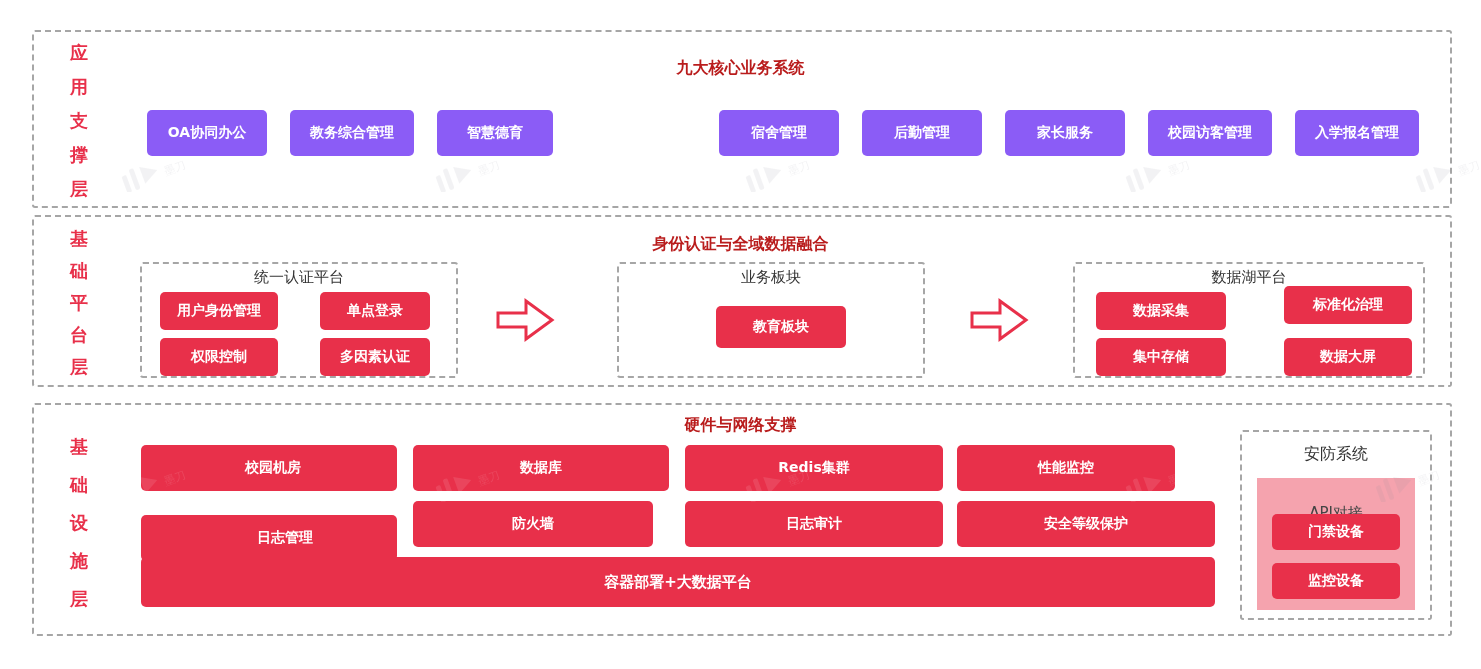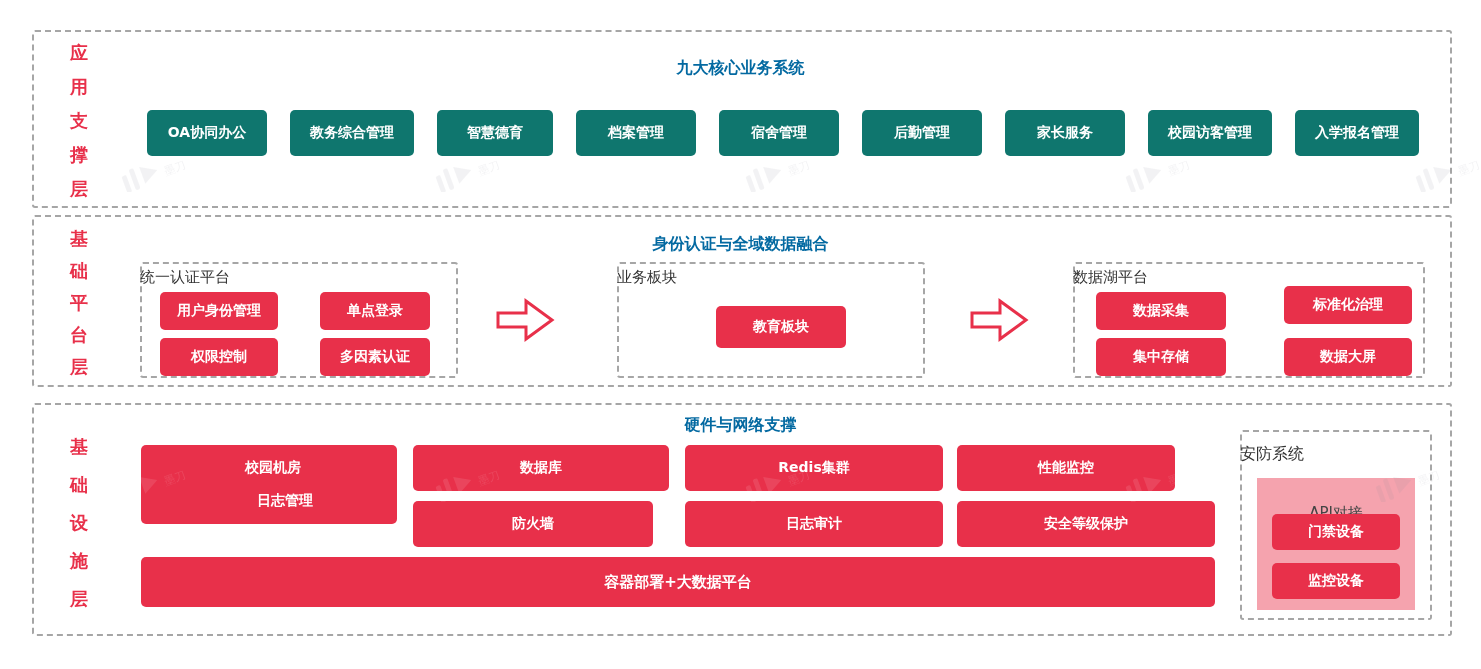--- a/index.html
+++ b/index.html
@@ -65,21 +65,21 @@
   #label-app span   { margin-bottom: 16px; }
   #label-plat  { top: 230px; }
   #label-plat span  { margin-bottom: 14px; }
   #label-infra { top: 438px; }
   #label-infra span { margin-bottom: 20px; }
 
   .layer-title {
     position: absolute;
     font-size: 16px;
     font-weight: 700;
-    color: #0369a1;
+    color: #b91c1c;
     text-align: center;
     white-space: nowrap;
   }
   #title-app   { left: 0;   top: 58px;  width: 1481px; }
   #title-plat  { left: 0;   top: 234px; width: 1481px; }
   #title-infra { left: 0;   top: 415px; width: 1481px; }
 
   
   .box {
     position: absolute;
@@ -87,21 +87,21 @@
     color: #ffffff;
     font-size: 14px;
     font-weight: 700;
     display: flex;
     align-items: center;
     justify-content: center;
     box-sizing: border-box;
     white-space: nowrap;
     z-index: 3;
   }
-  .box-orange { background: #0f766e; }
+  .box-orange { background: #8b5cf6; }
   .box-red    { background: #e8304a; }
 
   
   .app-box {
     top: 110px;
     height: 46px;
     font-size: 14px;
   }
 
   
@@ -110,21 +110,21 @@
     border: 2px dashed #a6a6a6;
     border-radius: 3px;
     background: transparent;
     box-sizing: border-box;
   }
   .panel-title {
     position: absolute;
     font-size: 15px;
     font-weight: 400;
     color: #333333;
-    text-align: left;
+    text-align: center;
     white-space: nowrap;
   }
 
   #panel-auth      { left: 140px;  top: 262px; width: 318px; height: 116px; }
   #panel-auth-t    { left: 140px;  top: 268px; width: 318px; }
   #panel-biz       { left: 617px;  top: 262px; width: 308px; height: 116px; }
   #panel-biz-t     { left: 617px;  top: 268px; width: 308px; }
   #panel-lake      { left: 1073px; top: 262px; width: 352px; height: 116px; }
   #panel-lake-t    { left: 1073px; top: 268px; width: 352px; }
 
@@ -198,21 +198,20 @@
     <span>支</span>
     <span>撑</span>
     <span>层</span>
   </div>
 
   <div class="layer-title" id="title-app">九大核心业务系统</div>
 
   <div class="box box-orange app-box" style="left:147px;width:120px;">OA协同办公</div>
   <div class="box box-orange app-box" style="left:290px;width:124px;text-align:center;">教务综合管理</div>
   <div class="box box-orange app-box" style="left:437px;width:116px;">智慧德育</div>
-  <div class="box box-orange app-box" style="left:576px;width:120px;">档案管理</div>
   <div class="box box-orange app-box" style="left:719px;width:120px;">宿舍管理</div>
   <div class="box box-orange app-box" style="left:862px;width:120px;">后勤管理</div>
   <div class="box box-orange app-box" style="left:1148px;width:124px;">校园访客管理</div>
   <div class="box box-orange app-box" style="left:1005px;width:120px;">家长服务</div>
   <div class="box box-orange app-box" style="left:1295px;width:124px;">入学报名管理</div>
 
   <div class="layer" id="layer-plat"></div>
 
   <div class="layer-label" id="label-plat">
     <span>基</span>
@@ -263,21 +262,21 @@
     <span>施</span>
     <span>层</span>
   </div>
 
   <div class="layer-title" id="title-infra">硬件与网络支撑</div>
 
   <div class="box box-red infra-box" style="left:141px;top:445px;width:256px;padding-left:8px;">校园机房</div>
   <div class="box box-red infra-box" style="left:413px;top:445px;width:256px;">数据库</div>
   <div class="box box-red infra-box" style="left:685px;top:445px;width:258px;">Redis集群</div>
   <div class="box box-red infra-box" style="left:957px;top:445px;width:218px;">性能监控</div>
-  <div class="box box-red infra-box" style="left:141px;top:478px;width:256px;padding-left:32px;">日志管理</div>
+  <div class="box box-red infra-box" style="left:141px;top:515px;width:256px;padding-left:32px;">日志管理</div>
   <div class="box box-red infra-box" style="left:413px;top:501px;width:240px;">防火墙</div>
   <div class="box box-red infra-box" style="left:685px;top:501px;width:258px;">日志审计</div>
   <div class="box box-red infra-box" style="left:957px;top:501px;width:258px;">安全等级保护</div>
 
   <div class="box box-red infra-wide" style="left:141px;top:557px;width:1074px;">容器部署+大数据平台</div>
 
   <div class="panel" id="panel-sec"></div>
   <div class="panel-title" id="panel-sec-t">安防系统</div>
   <div id="api-block"></div>
   <div id="api-label">API对接</div>

